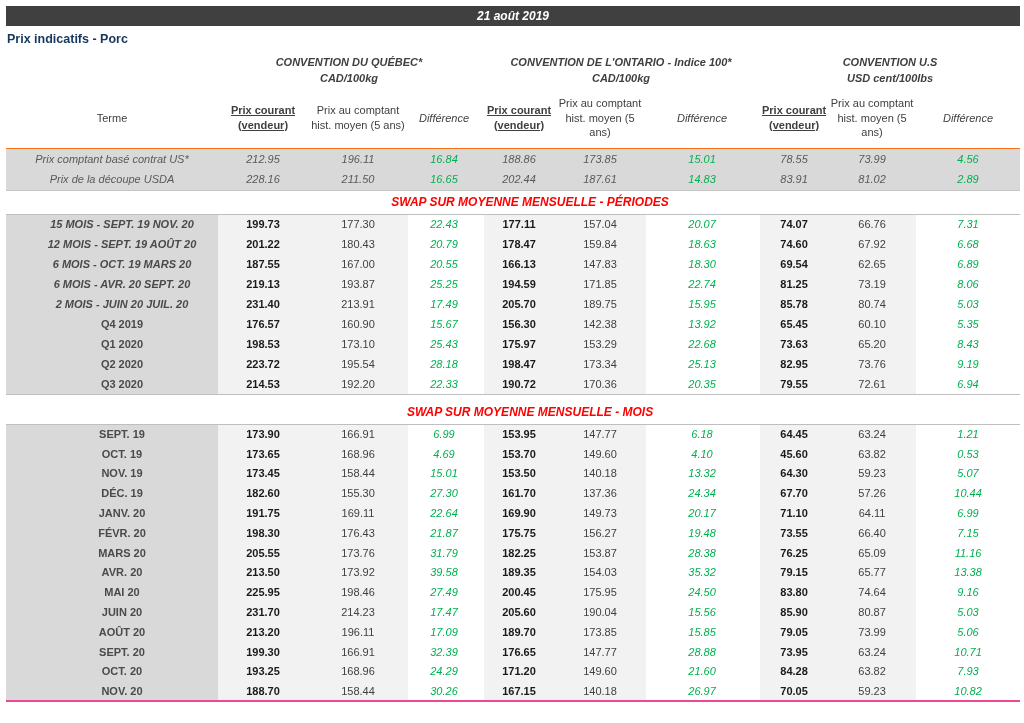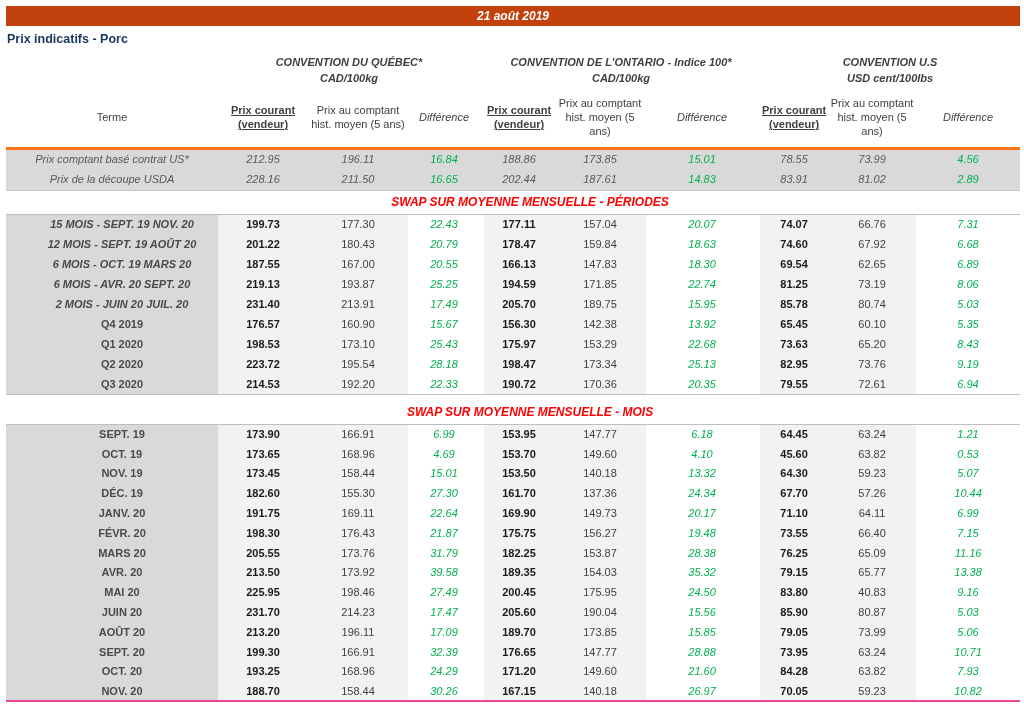--- a/index.html
+++ b/index.html
@@ -5,21 +5,21 @@
   * { box-sizing: border-box; }
   html, body { margin: 0; padding: 0; background: #ffffff; }
   body {
     width: 1024px; height: 723px; overflow: hidden;
     font-family: "Liberation Sans", sans-serif;
   }
   .page { padding: 6px 5px 0 6px; }
 
   .banner {
     height: 20px; line-height: 20px; width: 1014px;
-    background: #c2410c; color: #ffffff;
+    background: #404040; color: #ffffff;
     font-size: 12px; font-weight: bold; font-style: italic;
     text-align: center;
   }
   .page-title {
     margin: 6px 0 0 1px; height: 16px;
     color: #17375E; font-size: 12.5px; font-weight: bold;
   }
 
   table { border-collapse: collapse; table-layout: fixed; width: 1014px; margin-top: 2px; }
   td {
@@ -32,21 +32,21 @@
   .conv-row td { height: 18px; vertical-align: bottom; font-weight: bold; font-style: italic; color: #3F3F3F; white-space: nowrap; }
   .unit-row td { height: 20px; font-weight: bold; font-style: italic; color: #3F3F3F; white-space: nowrap; }
   .colhead-row td { height: 60px; line-height: 1.3; color: #3F3F3F; }
   .colhead-row .h-pc { white-space: nowrap; }
   .pcu { font-weight: bold; text-decoration: underline; }
   .colhead-row .h-diff { font-style: italic; }
 
   
   tr.spot td { background: #D9D9D9; height: 21px; font-style: italic; color: #595959; }
   tr.spot td.diff { color: #00B050; }
-  #tb-spot tr:first-child td { border-top: 3px solid #f97316; }
+  #tb-spot tr:first-child td { border-top: 1px solid #f97316; }
   #tb-spot tr:last-child td { border-bottom: 1px solid #C6C6C6; }
 
   
   .sec-title td {
     height: 24px; color: #FF0000; font-weight: bold; font-style: italic;
     font-size: 12px; padding-left: 34px;
   }
   .sec-title.mois td { height: 30px; vertical-align: bottom; padding-bottom: 5px; }
 
   
@@ -415,21 +415,21 @@
           <td class="lbl">MAI 20</td>
           <td class="pc">225.95</td>
           <td class="hist">198.46</td>
           <td class="diff">27.49</td>
           <td class="gut"></td>
           <td class="pc">200.45</td>
           <td class="hist">175.95</td>
           <td class="diff">24.50</td>
           <td class="gut"></td>
           <td class="pc">83.80</td>
-          <td class="hist">40.83</td>
+          <td class="hist">74.64</td>
           <td class="diff">9.16</td>
         </tr>
         <tr class="data mois">
           <td class="lbl">JUIN 20</td>
           <td class="pc">231.70</td>
           <td class="hist">214.23</td>
           <td class="diff">17.47</td>
           <td class="gut"></td>
           <td class="pc">205.60</td>
           <td class="hist">190.04</td>

